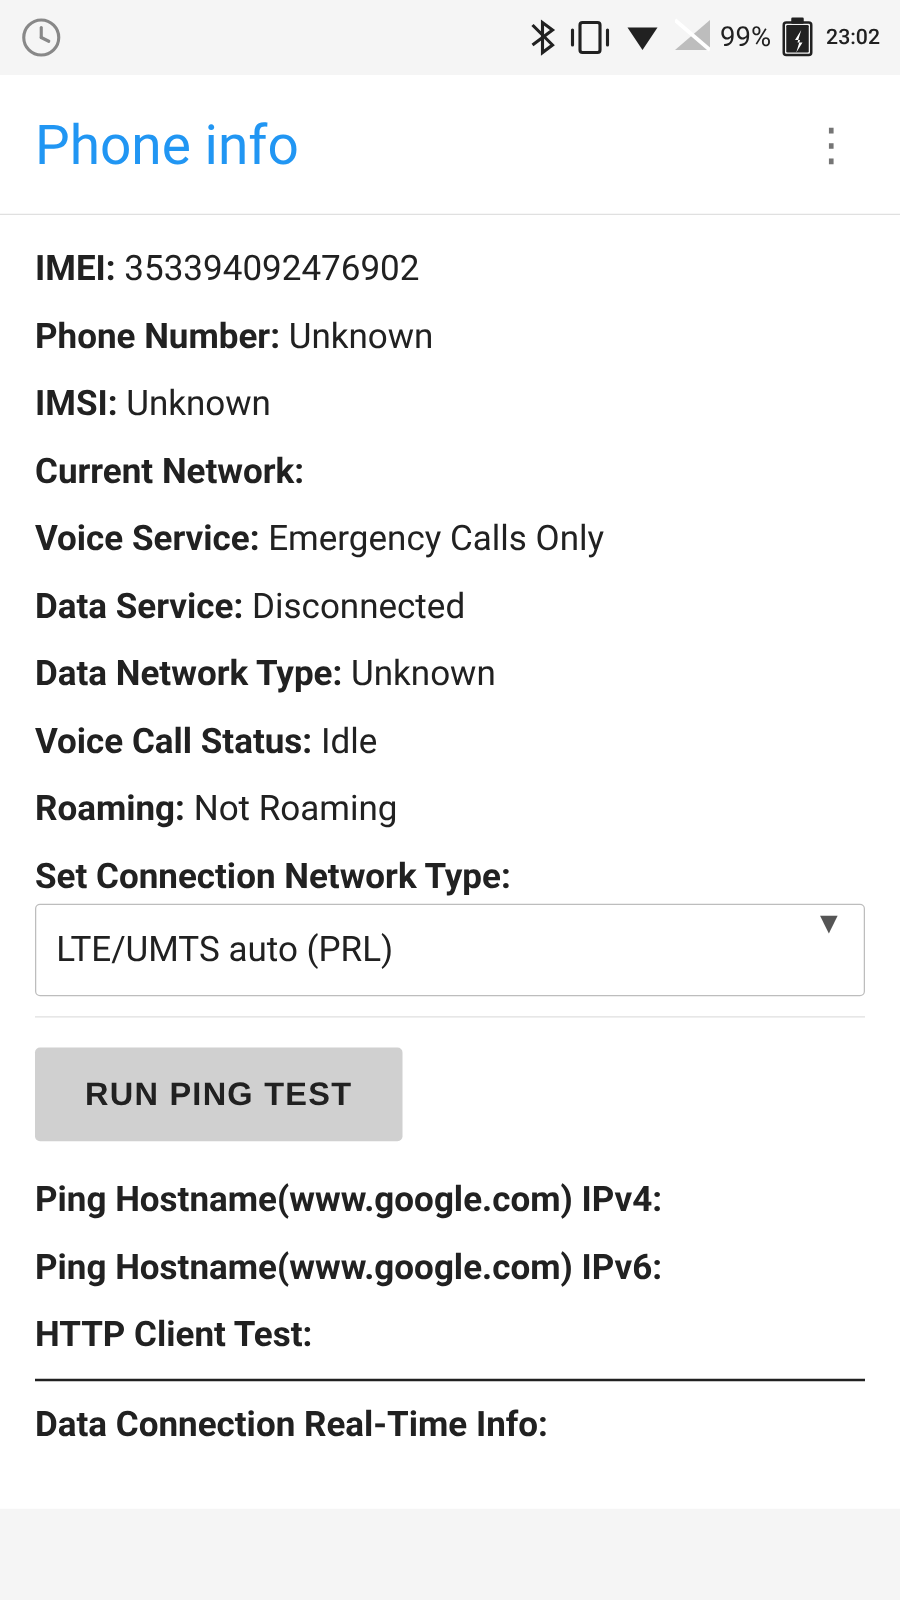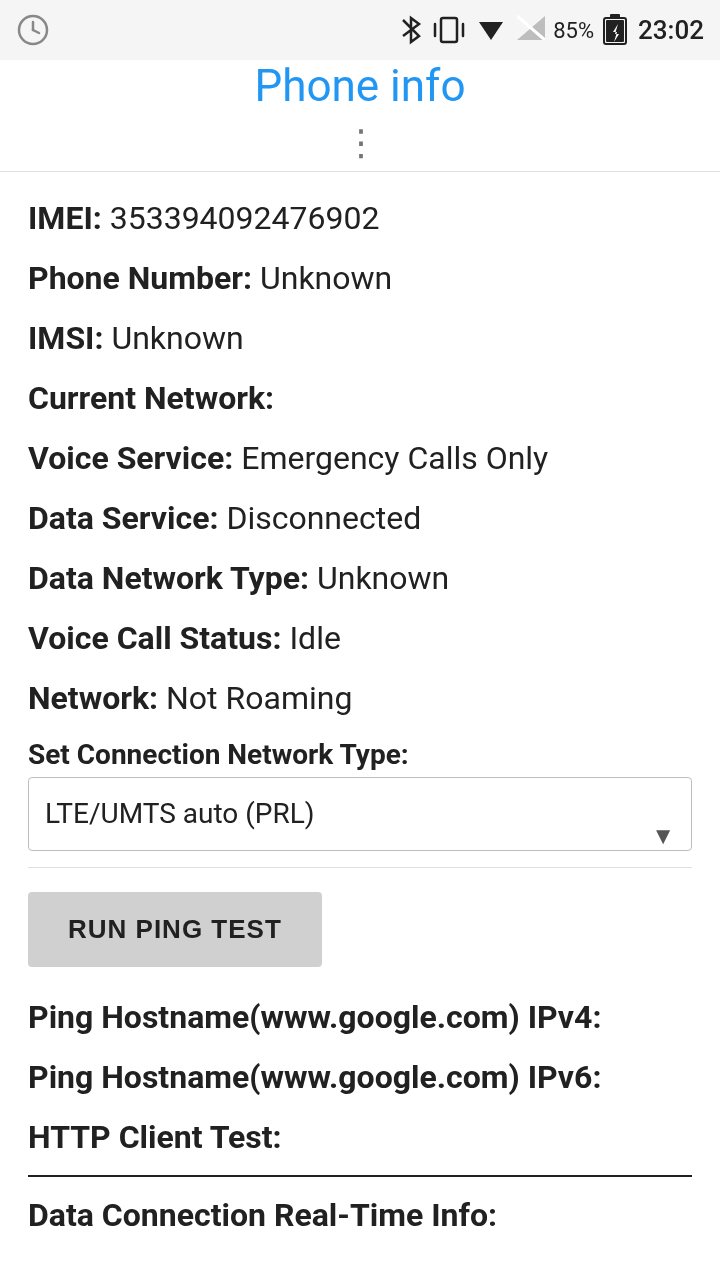--- a/index.html
+++ b/index.html
@@ -32,35 +32,34 @@
     .status-bar-right {
       display: flex;
       align-items: center;
       gap: 8px;
     }
     .battery-text {
       font-size: 22px;
       color: #212121;
     }
     .time-text {
-      font-size: 26px;
+      font-size: 17px;
       font-weight: 500;
       color: #212121;
     }
 
     
     .app-bar {
       width: 720px;
       height: 112px;
       background: #ffffff;
       display: flex;
       align-items: center;
       padding: 0 28px;
       border-bottom: 1px solid #e0e0e0;
-      flex-direction: column;
     }
     .app-bar-title {
       flex: 1;
       font-size: 44px;
       font-weight: 400;
       color: #2196F3;
     }
     .overflow-menu-btn {
       width: 56px;
       height: 56px;
@@ -78,21 +77,21 @@
     }
 
     
     .content {
       background: #ffffff;
       padding: 16px 28px 28px 28px;
     }
 
     .info-row {
       padding: 6px 0;
-      font-size: 32px;
+      font-size: 28px;
       line-height: 1.5;
     }
     .info-row .label {
       font-weight: 700;
     }
     .info-row .value {
       font-weight: 400;
     }
 
     
@@ -110,21 +109,21 @@
       font-size: 28px;
       font-weight: 700;
       margin-bottom: 6px;
     }
     .dropdown-wrapper {
       position: relative;
       border: 1px solid #bdbdbd;
       border-radius: 4px;
       background: #ffffff;
       display: flex;
-      align-items: flex-end;
+      align-items: flex-start;
     }
     .dropdown-value {
       flex: 1;
       padding: 0 16px;
       font-size: 28px;
       line-height: 72px;
       height: 72px;
     }
     .dropdown-arrow {
       padding: 0 16px;
@@ -179,21 +178,21 @@
     </svg>
 
     <svg width="36" height="36" viewBox="0 0 36 36">
       <polygon points="18,28 30,10 6,10" fill="#212121"></polygon>
     </svg>
 
     <svg width="28" height="36" viewBox="0 0 28 36">
       <polygon points="0,28 28,28 28,4" fill="#bdbdbd"></polygon>
       <line x1="0" y1="4" x2="28" y2="28" stroke="#ffffff" stroke-width="3"></line>
     </svg>
-    <span class="battery-text">85%</span>
+    <span class="battery-text">99%</span>
 
     <svg width="28" height="36" viewBox="0 0 28 36">
       <rect x="2" y="6" width="22" height="26" rx="2" fill="none" stroke="#212121" stroke-width="2"></rect>
       <rect x="8" y="2" width="10" height="5" rx="1" fill="#212121"></rect>
       <rect x="4" y="8" width="18" height="22" rx="1" fill="#212121"></rect>
 
       <polygon points="16,12 11,20 15,20 12,30 17,22 13,22" fill="#ffffff"></polygon>
     </svg>
     <span class="time-text">23:02</span>
   </div>
@@ -254,21 +253,21 @@
   </div>
 
   
   <div class="info-row">
     <span class="label">Voice Call Status:</span>
     <span class="value">Idle</span>
   </div>
 
   
   <div class="info-row">
-    <span class="label">Network:</span>
+    <span class="label">Roaming:</span>
     <span class="value">Not Roaming</span>
   </div>
 
   
   <div class="dropdown-section">
     <div class="dropdown-label">Set Connection Network Type:</div>
     <div class="dropdown-wrapper">
       <span class="dropdown-value">LTE/UMTS auto (PRL)</span>
       <span class="dropdown-arrow">▼</span>
     </div>

